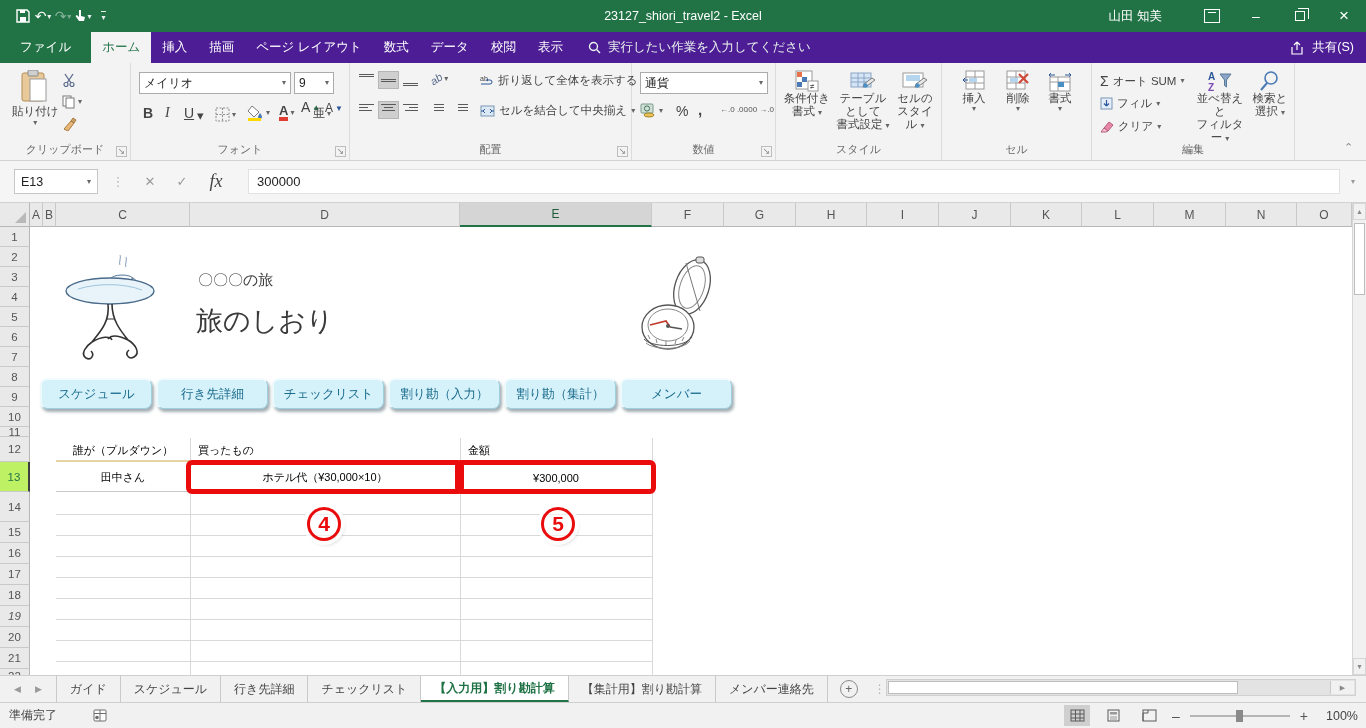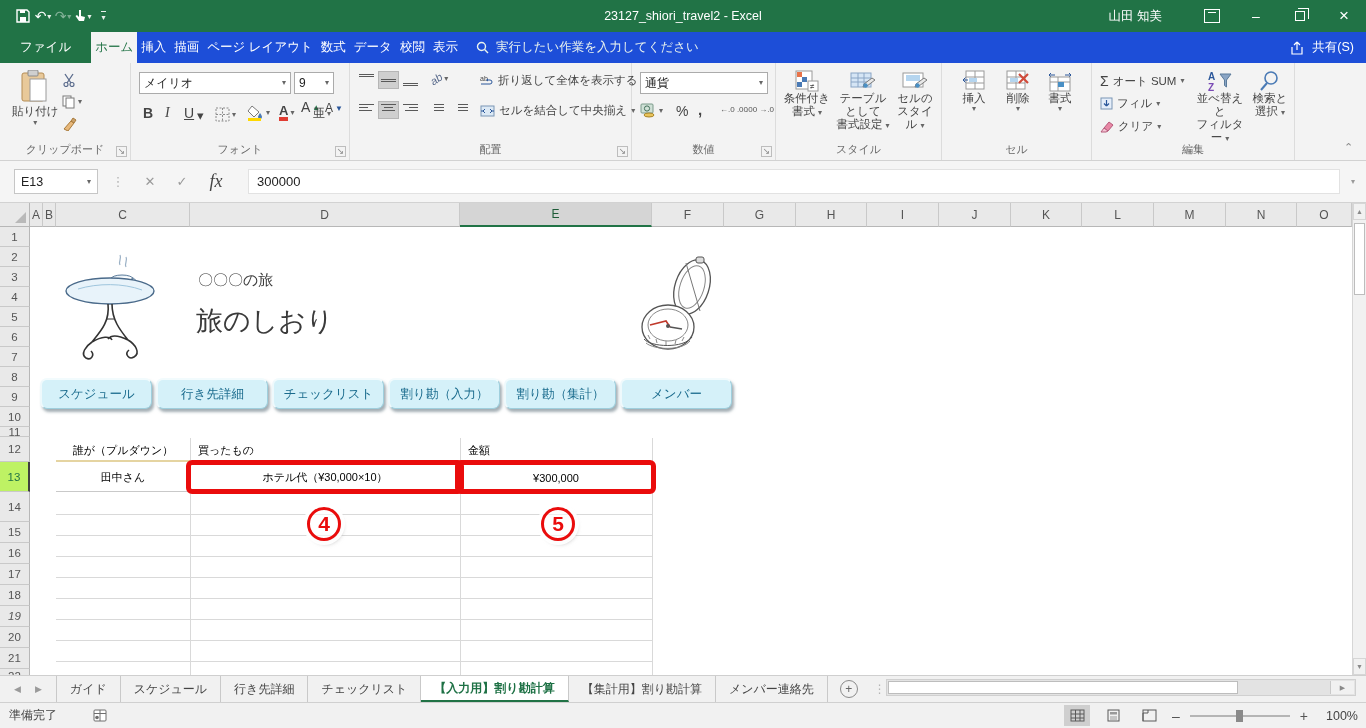--- a/index.html
+++ b/index.html
@@ -17,22 +17,22 @@
   .win-title{position:absolute;left:0;right:0;top:0;height:32px;display:flex;align-items:center;justify-content:center;font-size:12.5px;pointer-events:none}
   .tb-right{position:absolute;right:0;top:0;height:32px;display:flex;align-items:center}
   .tb-user{font-size:12.5px;margin-right:28px}
   .winbtn{width:44px;height:32px;display:flex;align-items:center;justify-content:center;font-size:14px;color:#fff}
   .ribbonopt-ic{width:16px;height:14px;border:1px solid #fff;position:relative}
   .ribbonopt-ic::after{content:"";position:absolute;left:3px;top:2px;width:8px;height:4px;border-top:1px solid #fff}
   .restore-ic{width:10px;height:10px;border:1px solid #fff;position:relative;background:transparent}
   .restore-ic::before{content:"";position:absolute;left:2px;top:-4px;width:10px;height:10px;border:1px solid #fff;border-left:none;border-bottom:none}
 
   
-  .tabrow{position:absolute;left:0;top:32px;width:1366px;height:31px;background:#1d4ed8;display:flex;align-items:stretch;color:#fff}
-  .rtab{display:flex;align-items:center;padding:0 4px;font-size:12.5px;cursor:default}
+  .tabrow{position:absolute;left:0;top:32px;width:1366px;height:31px;background:#4c1d95;display:flex;align-items:stretch;color:#fff}
+  .rtab{display:flex;align-items:center;padding:0 11px;font-size:12.5px;cursor:default}
   .rtab.file{background:#217346;padding:0 20px}
   .rtab.active{background:#f3f3f3;color:#217346}
   .tellme{display:flex;align-items:center;gap:7px;margin-left:14px;font-size:12.5px;color:#eaf3ee}
   .share-zone{position:absolute;right:12px;top:32px;height:31px;display:flex;align-items:center;gap:6px;color:#fff;font-size:12.5px}
 
   
   .ribbon{position:absolute;left:0;top:63px;width:1366px;height:98px;background:#f3f3f3;border-bottom:1px solid #d2d2d2}
   .rgroup{position:absolute;top:0;height:97px;border-right:1px solid #dcdcdc}
   .glabel{position:absolute;bottom:3px;left:0;right:0;text-align:center;font-size:11px;color:#696969}
   .launcher{position:absolute;bottom:3px;right:3px;font-size:9px;color:#8a8a8a;border:1px solid #bdbdbd;width:11px;height:11px;line-height:9px;text-align:center}

